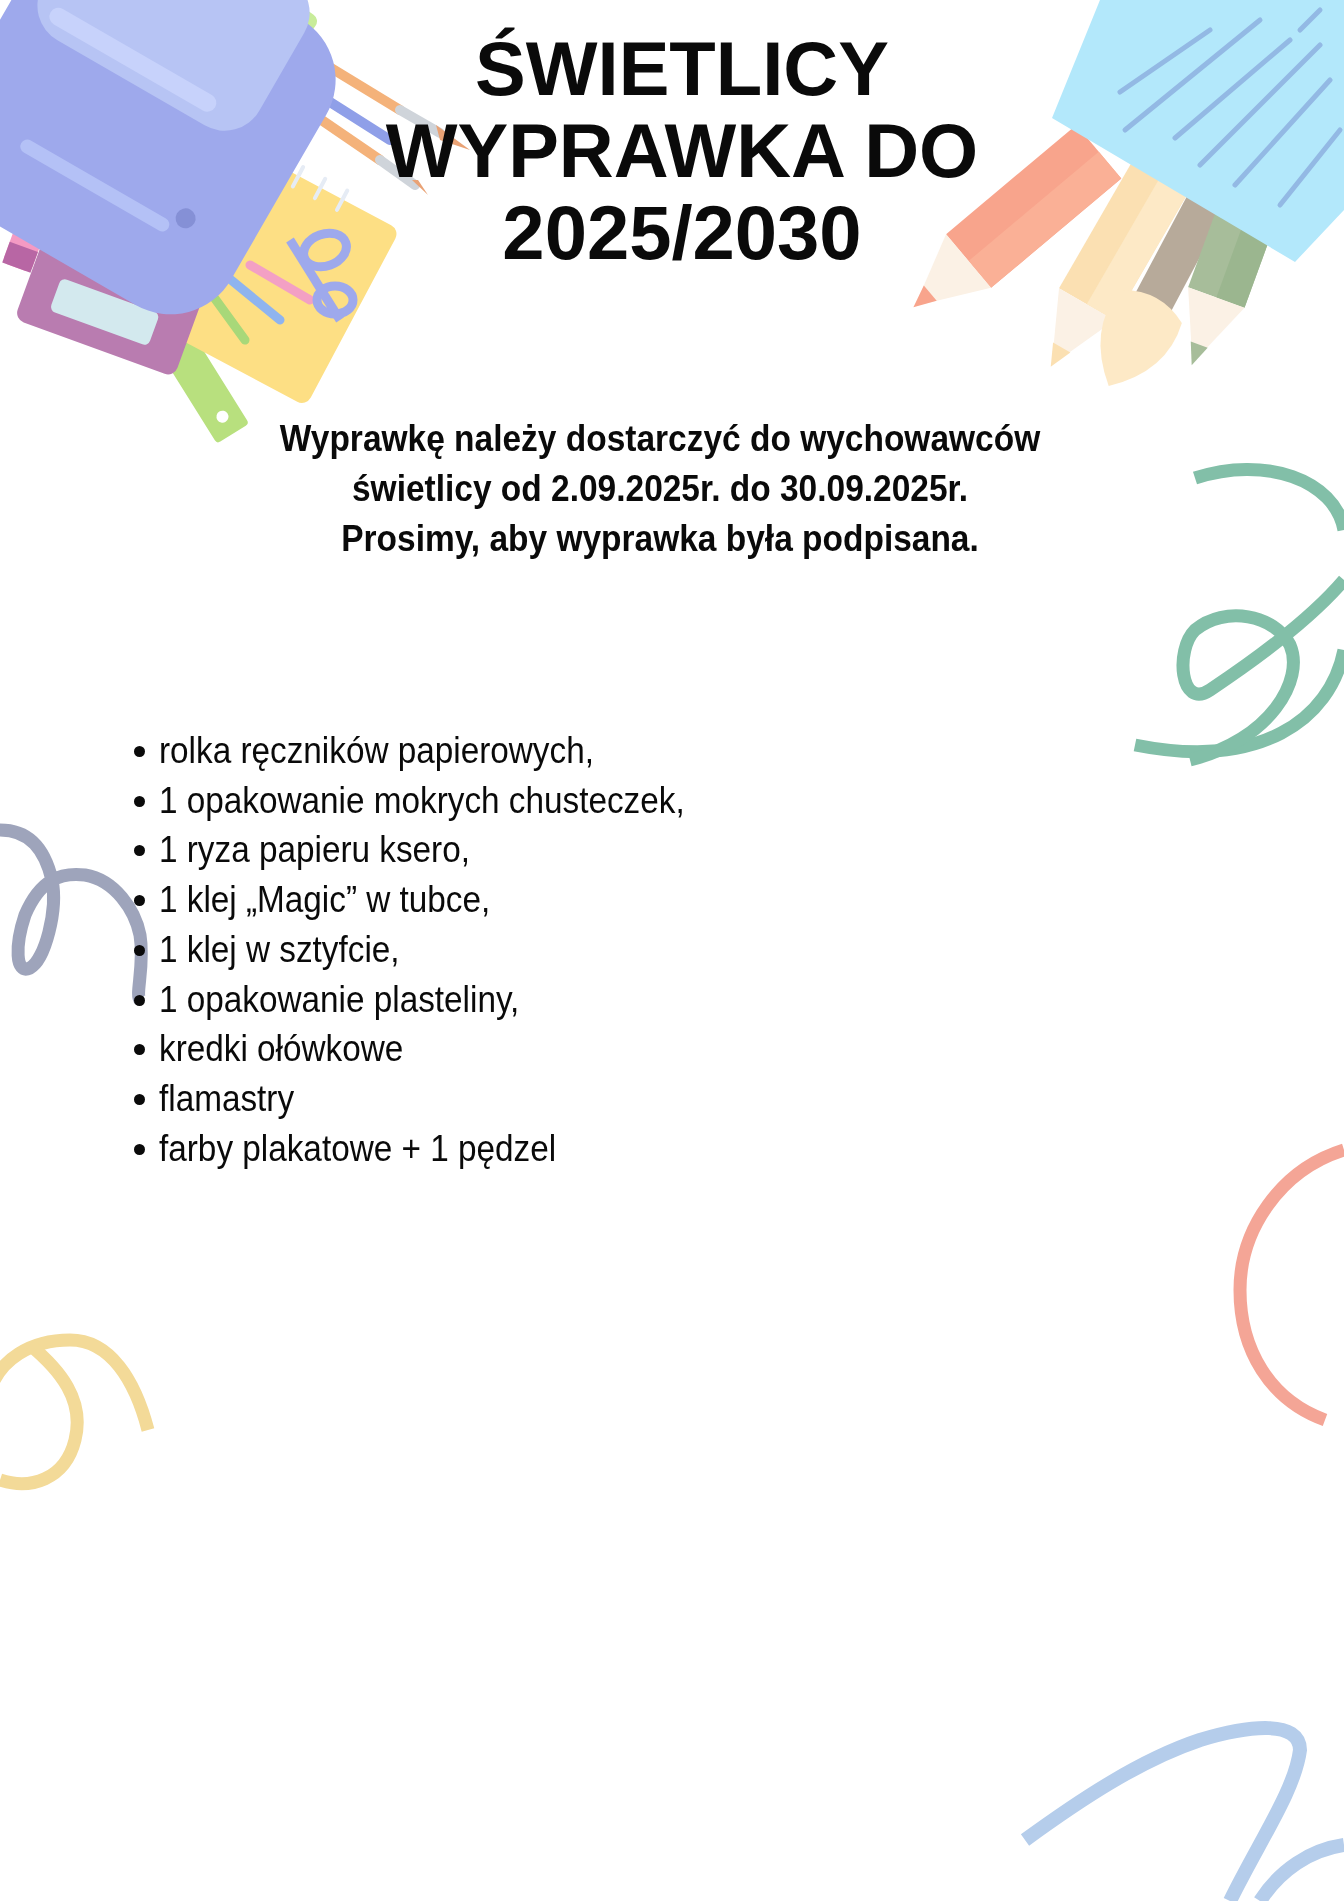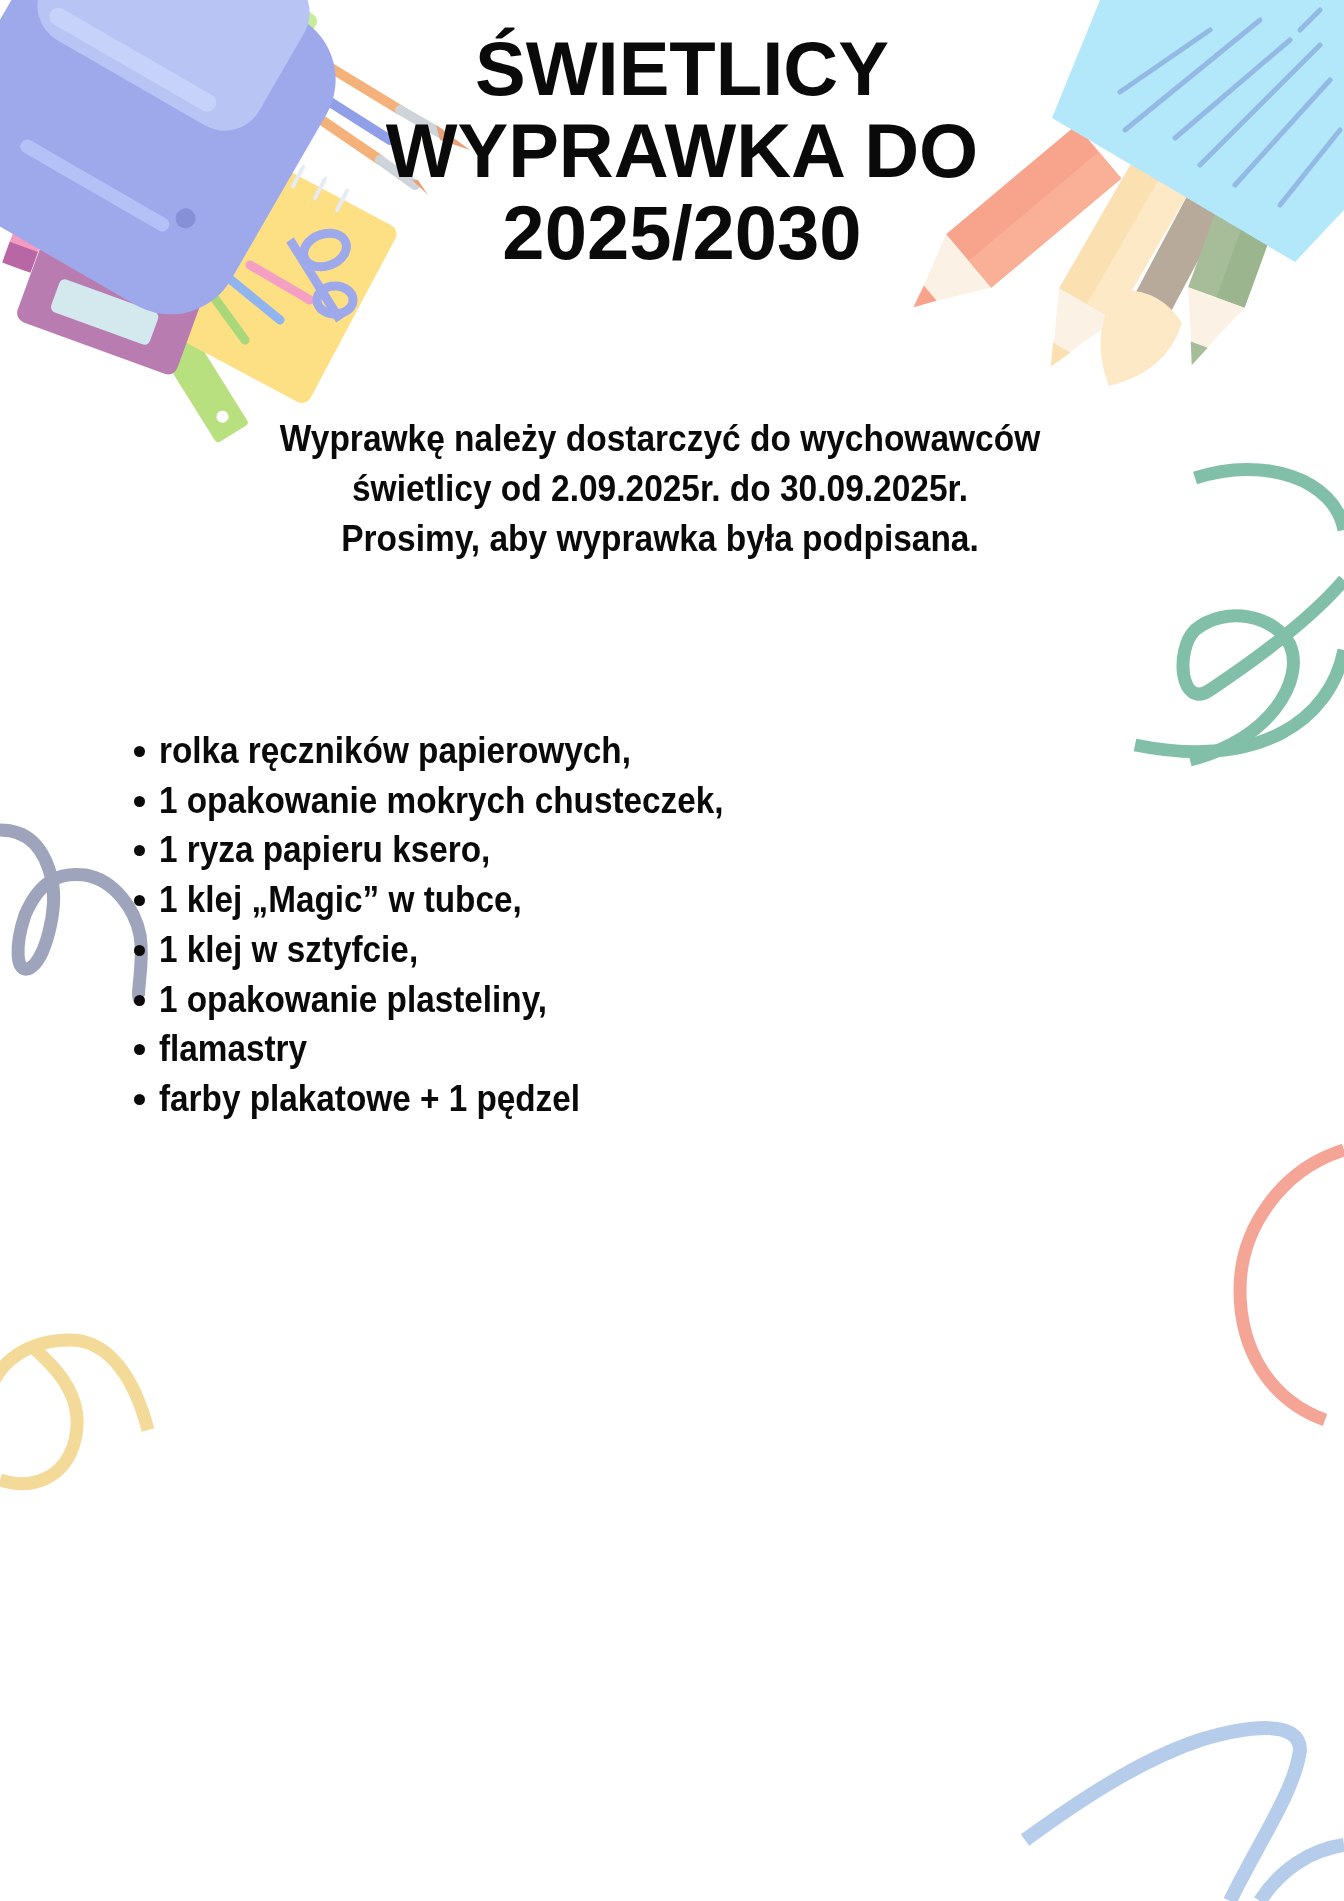--- a/index.html
+++ b/index.html
@@ -63,21 +63,21 @@
     top: 730px;
     width: 1220px;
     margin: 0;
     padding: 0;
     list-style: none;
     z-index: 2;
   }
   .list-item {
     position: relative;
     padding-left: 55px;
-    font-weight: 700;
+    font-weight: 400;
     font-size: 37px;
     line-height: 60px;
     white-space: nowrap;
     transform-origin: left center;
   }
   .list-item .bullet {
     position: absolute;
     left: 30px;
     top: 26px;
     width: 11px;
@@ -260,19 +260,23 @@
   <li class="list-item" style="line-height:49.7px;">
     <span class="bullet" style="top:20px;"></span>
     <span class="text">1 klej w sztyfcie,</span>
   </li>
   <li class="list-item" style="line-height:49.7px;">
     <span class="bullet" style="top:20px;"></span>
     <span class="text">1 opakowanie plasteliny,</span>
   </li>
   <li class="list-item" style="line-height:49.7px;">
     <span class="bullet" style="top:20px;"></span>
+    <span class="text">kredki ołówkowe</span>
+  </li>
+  <li class="list-item" style="line-height:49.7px;">
+    <span class="bullet" style="top:20px;"></span>
     <span class="text">flamastry</span>
   </li>
   <li class="list-item" style="line-height:49.7px;">
     <span class="bullet" style="top:20px;"></span>
     <span class="text">farby plakatowe + 1 pędzel</span>
   </li>
 </ul>
 
 </body></html>

